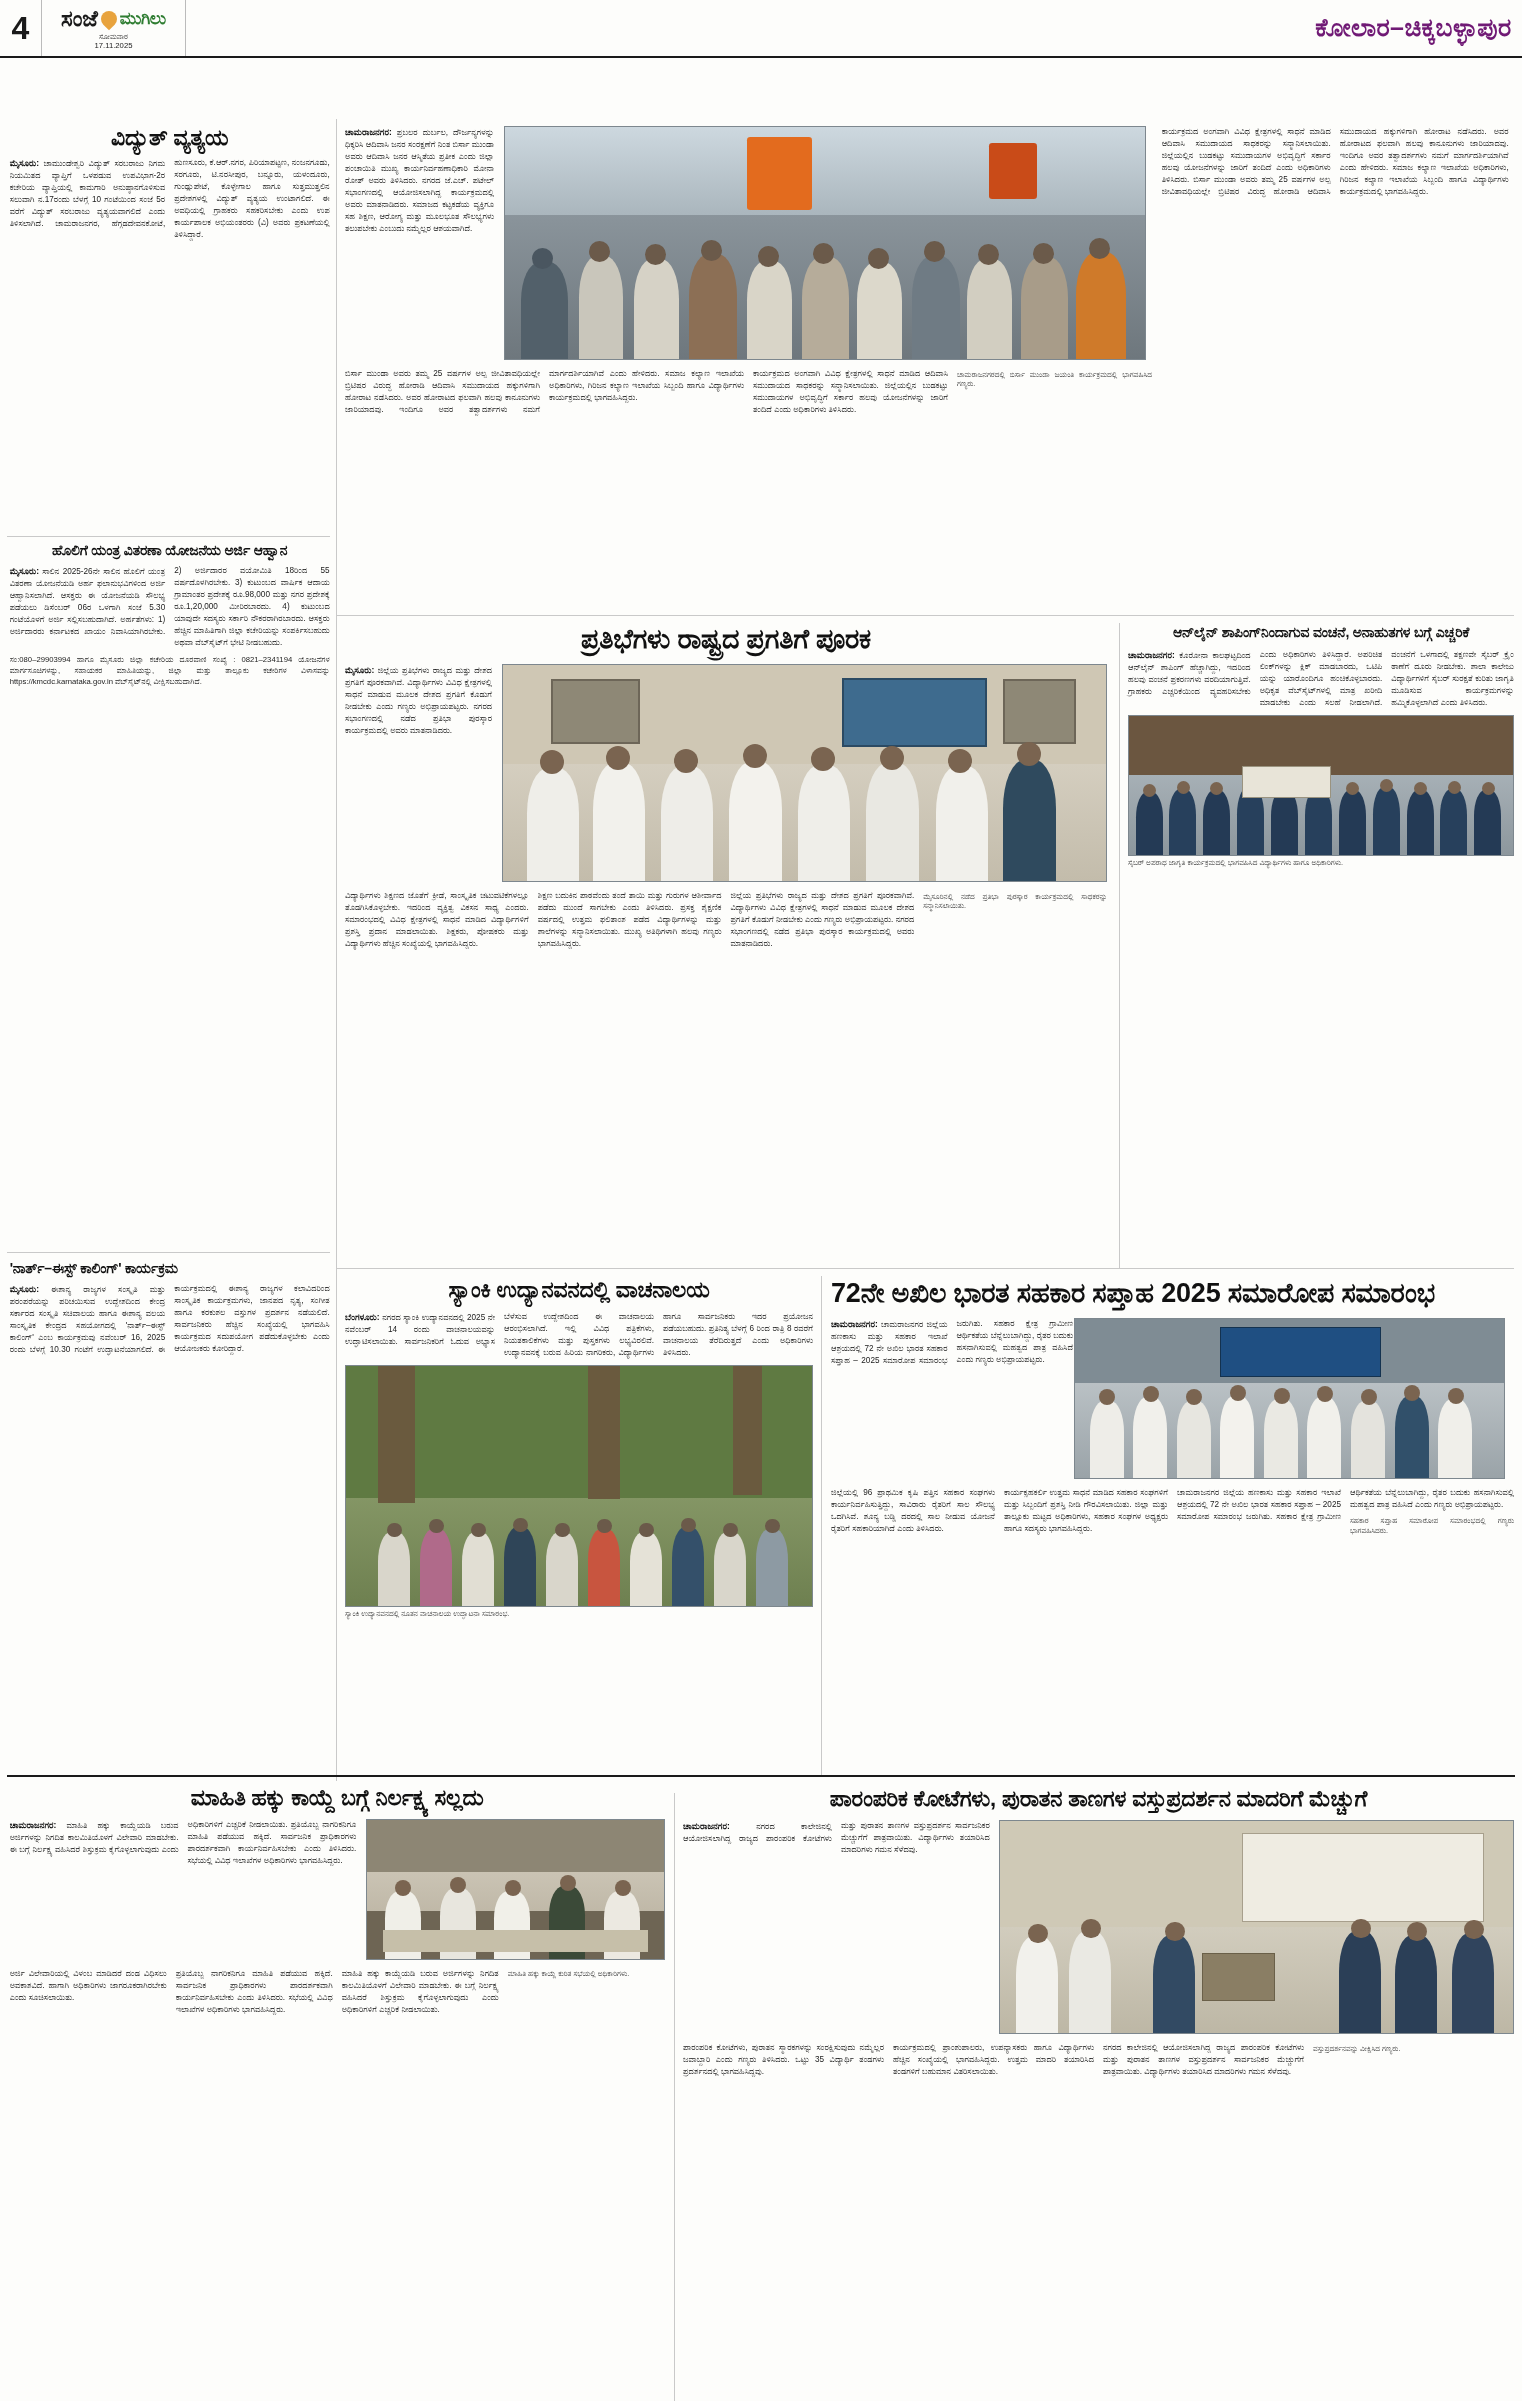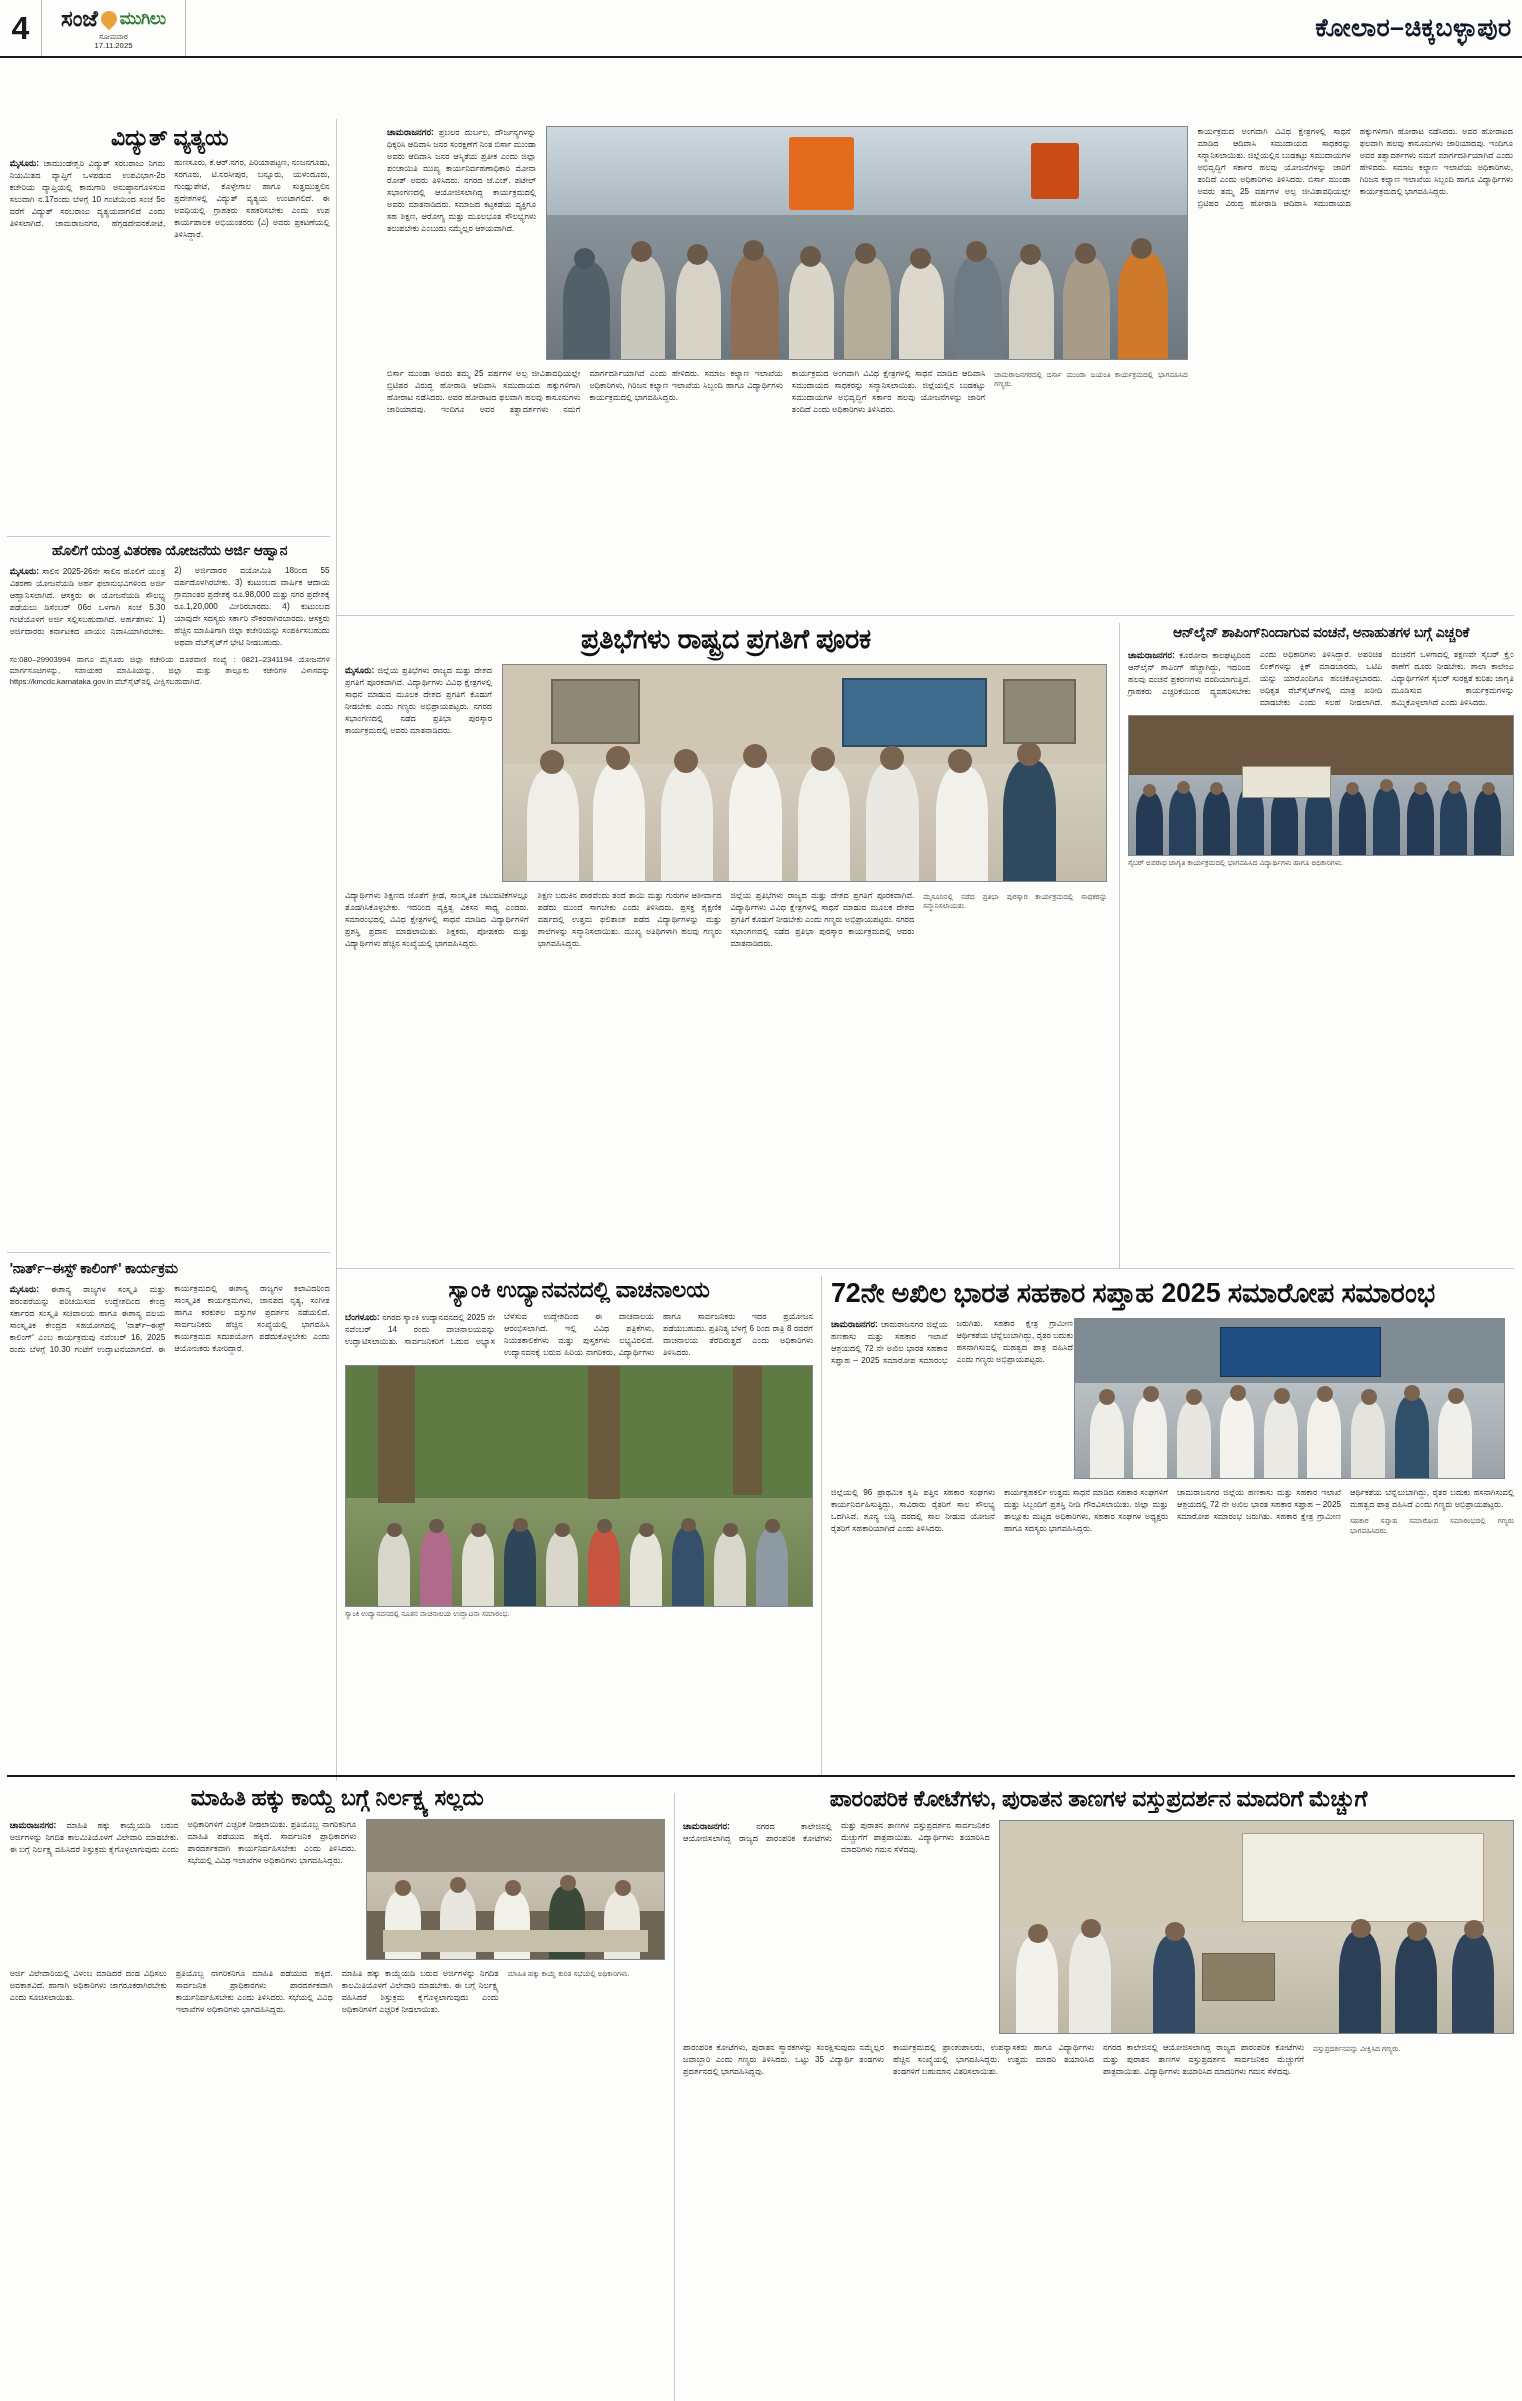--- a/index.html
+++ b/index.html
@@ -77,21 +77,21 @@
     color: #222;
   }
   .edition-name {
     flex: 1;
     display: flex;
     align-items: center;
     justify-content: flex-end;
     padding-right: 11.3px;
     font-size: 25px;
     font-weight: bold;
-    color: #0f172a;
+    color: #701a75;
     letter-spacing: 0.4px;
   }
 
   
   .content {
     position: relative;
     padding: 0;
   }
   .rule-v {
     position: absolute;
@@ -214,21 +214,21 @@
       <div class="hl hl-sm" style="margin-bottom:6.5px; line-height:1.2;">'ನಾರ್ತ್–ಈಸ್ಟ್ ಕಾಲಿಂಗ್' ಕಾರ್ಯಕ್ರಮ</div>
       <div class="body-txt cols-2">
         <span class="dateline">ಮೈಸೂರು:</span>
         <span>ಈಶಾನ್ಯ ರಾಜ್ಯಗಳ ಸಂಸ್ಕೃತಿ ಮತ್ತು ಪರಂಪರೆಯನ್ನು ಪರಿಚಯಿಸುವ ಉದ್ದೇಶದಿಂದ ಕೇಂದ್ರ ಸರ್ಕಾರದ ಸಂಸ್ಕೃತಿ ಸಚಿವಾಲಯ ಹಾಗೂ ಈಶಾನ್ಯ ವಲಯ ಸಾಂಸ್ಕೃತಿಕ ಕೇಂದ್ರದ ಸಹಯೋಗದಲ್ಲಿ 'ನಾರ್ತ್–ಈಸ್ಟ್ ಕಾಲಿಂಗ್' ಎಂಬ ಕಾರ್ಯಕ್ರಮವು ನವೆಂಬರ್ 16, 2025 ರಂದು ಬೆಳಗ್ಗೆ 10.30 ಗಂಟೆಗೆ ಉದ್ಘಾಟನೆಯಾಗಲಿದೆ. ಈ ಕಾರ್ಯಕ್ರಮದಲ್ಲಿ ಈಶಾನ್ಯ ರಾಜ್ಯಗಳ ಕಲಾವಿದರಿಂದ ಸಾಂಸ್ಕೃತಿಕ ಕಾರ್ಯಕ್ರಮಗಳು, ಜಾನಪದ ನೃತ್ಯ, ಸಂಗೀತ ಹಾಗೂ ಕರಕುಶಲ ವಸ್ತುಗಳ ಪ್ರದರ್ಶನ ನಡೆಯಲಿದೆ. ಸಾರ್ವಜನಿಕರು ಹೆಚ್ಚಿನ ಸಂಖ್ಯೆಯಲ್ಲಿ ಭಾಗವಹಿಸಿ ಕಾರ್ಯಕ್ರಮದ ಸದುಪಯೋಗ ಪಡೆದುಕೊಳ್ಳಬೇಕು ಎಂದು ಆಯೋಜಕರು ಕೋರಿದ್ದಾರೆ.</span>
       </div>
     </div>
 
     <div class="block" style="left:345px; top:68px; width:1168px;">
 
       <div style="display:flex; gap:9.7px;">
-        <div style="width:807px;margin-left:42px;">
+        <div style="width:807px;">
           <div style="display:flex; gap:9.7px;">
             <div style="width:149px;" class="body-txt">
               <span class="dateline">ಚಾಮರಾಜನಗರ:</span>
               <span>ಪ್ರಬಲರ ದುರ್ಬಲ, ದೌರ್ಜನ್ಯಗಳನ್ನು ಧಿಕ್ಕರಿಸಿ ಆದಿವಾಸಿ ಜನರ ಸಂರಕ್ಷಣೆಗೆ ನಿಂತ ಬಿರ್ಸಾ ಮುಂಡಾ ಅವರು ಆದಿವಾಸಿ ಜನರ ಆಸ್ಮಿತೆಯ ಪ್ರತೀಕ ಎಂದು ಜಿಲ್ಲಾ ಪಂಚಾಯಿತಿ ಮುಖ್ಯ ಕಾರ್ಯನಿರ್ವಹಣಾಧಿಕಾರಿ ಮೋನಾ ರೋತ್ ಅವರು ತಿಳಿಸಿದರು. ನಗರದ ಜೆ.ಎಚ್. ಪಟೇಲ್ ಸಭಾಂಗಣದಲ್ಲಿ ಆಯೋಜಿಸಲಾಗಿದ್ದ ಕಾರ್ಯಕ್ರಮದಲ್ಲಿ ಅವರು ಮಾತನಾಡಿದರು. ಸಮಾಜದ ಕಟ್ಟಕಡೆಯ ವ್ಯಕ್ತಿಗೂ ಸಹ ಶಿಕ್ಷಣ, ಆರೋಗ್ಯ ಮತ್ತು ಮೂಲಭೂತ ಸೌಲಭ್ಯಗಳು ತಲುಪಬೇಕು ಎಂಬುದು ನಮ್ಮೆಲ್ಲರ ಆಶಯವಾಗಿದೆ.</span>
             </div>
             <div class="photo" style="width:642px; height:234px;">
               <div class="sky"></div>
               <div class="ground"></div>
               <div class="figs">
                 <div class="fig" style="left:16px; width:47px; height:97px;"></div>

